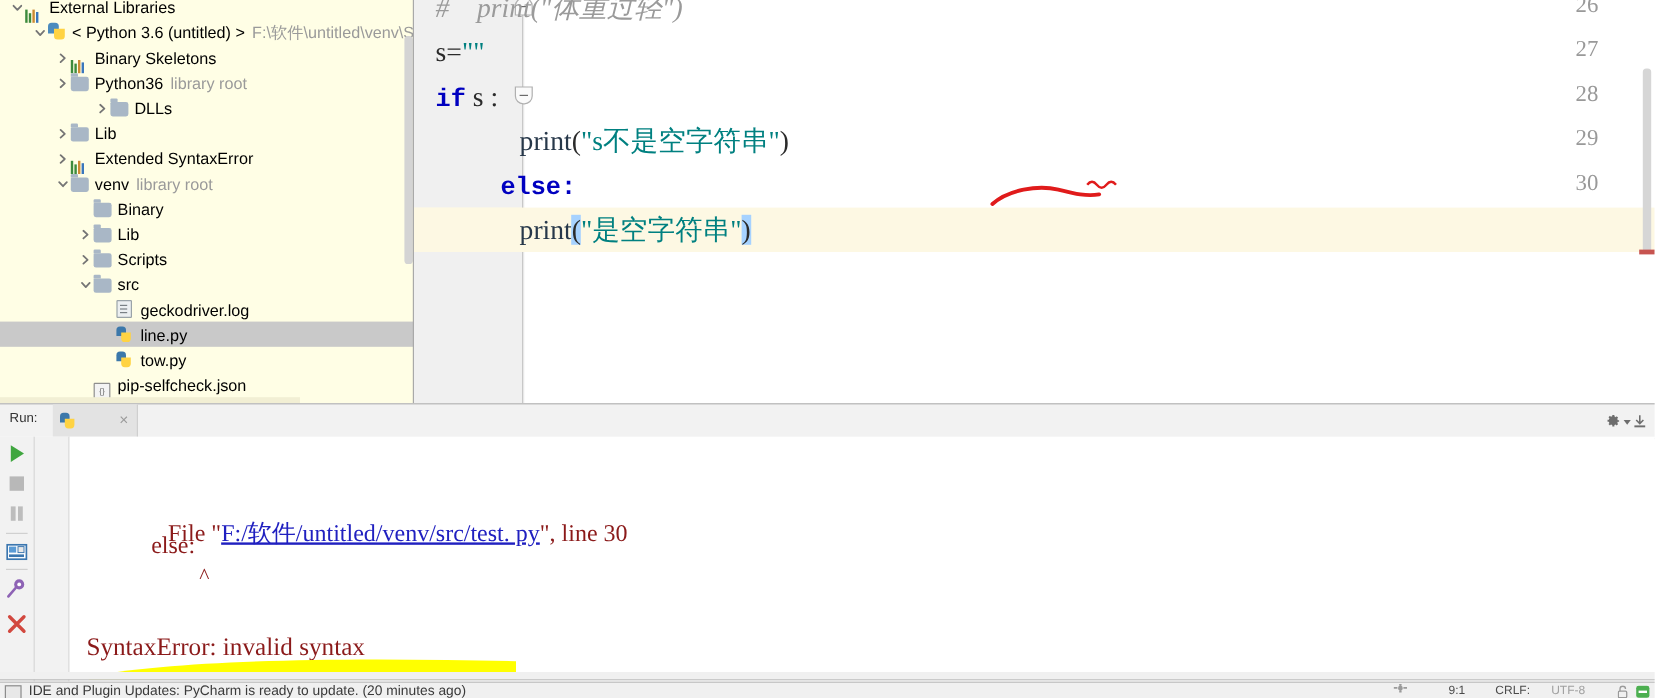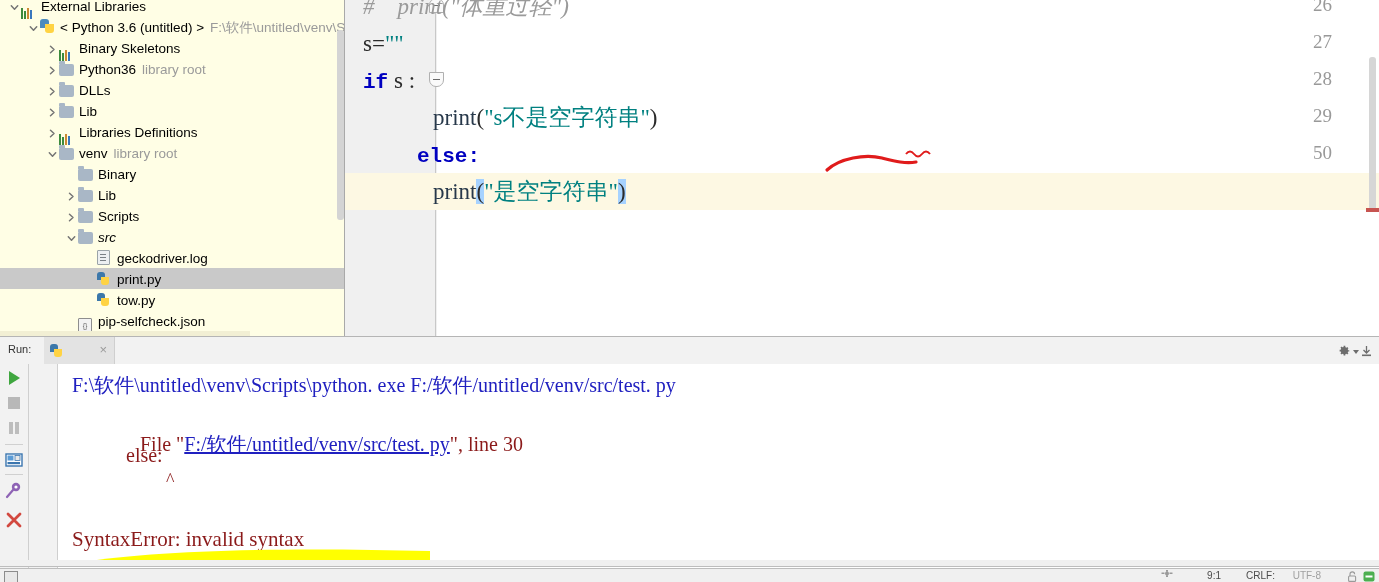--- a/index.html
+++ b/index.html
@@ -169,63 +169,63 @@
             </svg></span><span class="ic"><span class="i-bars"><i style="background: rgb(61, 139, 61); height: 11px;"></i><i style="background: rgb(61, 139, 61); height: 8px;"></i><i style="background: rgb(204, 138, 51); height: 11px;"></i><i style="background: rgb(58, 119, 189); height: 9px;"></i></span></span><span class="lbl">External Libraries</span></div>
         <div class="tree-row" style="position: absolute; top: 16px; left: 0px; right: 0px;"><span style="display: inline-block; width: 27px;"></span><span class="arrow"><svg width="9" height="9" viewBox="0 0 9 9">
               <path d="M1.3 2.8 L4.5 6.2 L7.7 2.8" stroke="#757575" stroke-width="1.5" fill="none" stroke-linecap="round" stroke-linejoin="round"></path>
             </svg></span><span class="ic"><span class="i-pyi"></span></span><span class="lbl">&lt; Python 3.6 (untitled) &gt;</span><span class="lbl dim" style="margin-left: 6px;">F:\软件\untitled\venv\Sc</span></div>
         <div class="tree-row" style="position: absolute; top: 37px; left: 0px; right: 0px;"><span style="display: inline-block; width: 46px;"></span><span class="arrow"><svg width="9" height="9" viewBox="0 0 9 9">
               <path d="M2.5 1.3 L6 4.5 L2.5 7.7" stroke="#757575" stroke-width="1.5" fill="none" stroke-linecap="round" stroke-linejoin="round"></path>
             </svg></span><span class="ic"><span class="i-bars"><i style="background: rgb(61, 139, 61); height: 11px;"></i><i style="background: rgb(61, 139, 61); height: 8px;"></i><i style="background: rgb(204, 138, 51); height: 11px;"></i><i style="background: rgb(58, 119, 189); height: 9px;"></i></span></span><span class="lbl">Binary Skeletons</span></div>
         <div class="tree-row" style="position: absolute; top: 58px; left: 0px; right: 0px;"><span style="display: inline-block; width: 46px;"></span><span class="arrow"><svg width="9" height="9" viewBox="0 0 9 9">
               <path d="M2.5 1.3 L6 4.5 L2.5 7.7" stroke="#757575" stroke-width="1.5" fill="none" stroke-linecap="round" stroke-linejoin="round"></path>
             </svg></span><span class="ic"><span class="i-folder"></span></span><span class="lbl">Python36</span><span class="lbl dim" style="margin-left: 6px;">library root</span></div>
-        <div class="tree-row" style="position: absolute; top: 79px; left: 0px; right: 0px;"><span style="display: inline-block; width: 46px;"></span><span class="arrow"><svg width="9" height="9" viewBox="0 0 9 9">
+        <div class="tree-row" style="position: absolute; top: 79px; left: 0px; right: 0px; padding-left: 33px;"><span style="display: inline-block; width: 46px;"></span><span class="arrow"><svg width="9" height="9" viewBox="0 0 9 9">
               <path d="M2.5 1.3 L6 4.5 L2.5 7.7" stroke="#757575" stroke-width="1.5" fill="none" stroke-linecap="round" stroke-linejoin="round"></path>
             </svg></span><span class="ic"><span class="i-folder"></span></span><span class="lbl">DLLs</span></div>
         <div class="tree-row" style="position: absolute; top: 100px; left: 0px; right: 0px;"><span style="display: inline-block; width: 46px;"></span><span class="arrow"><svg width="9" height="9" viewBox="0 0 9 9">
               <path d="M2.5 1.3 L6 4.5 L2.5 7.7" stroke="#757575" stroke-width="1.5" fill="none" stroke-linecap="round" stroke-linejoin="round"></path>
             </svg></span><span class="ic"><span class="i-folder"></span></span><span class="lbl">Lib</span></div>
         <div class="tree-row" style="position: absolute; top: 121px; left: 0px; right: 0px;"><span style="display: inline-block; width: 46px;"></span><span class="arrow"><svg width="9" height="9" viewBox="0 0 9 9">
               <path d="M2.5 1.3 L6 4.5 L2.5 7.7" stroke="#757575" stroke-width="1.5" fill="none" stroke-linecap="round" stroke-linejoin="round"></path>
-            </svg></span><span class="ic"><span class="i-bars"><i style="background: rgb(61, 139, 61); height: 11px;"></i><i style="background: rgb(61, 139, 61); height: 8px;"></i><i style="background: rgb(204, 138, 51); height: 11px;"></i><i style="background: rgb(58, 119, 189); height: 9px;"></i></span></span><span class="lbl">Libraries Definitions</span></div>
+            </svg></span><span class="ic"><span class="i-bars"><i style="background: rgb(61, 139, 61); height: 11px;"></i><i style="background: rgb(61, 139, 61); height: 8px;"></i><i style="background: rgb(204, 138, 51); height: 11px;"></i><i style="background: rgb(58, 119, 189); height: 9px;"></i></span></span><span class="lbl">Extended SyntaxError</span></div>
         <div class="tree-row" style="position: absolute; top: 142px; left: 0px; right: 0px;"><span style="display: inline-block; width: 46px;"></span><span class="arrow"><svg width="9" height="9" viewBox="0 0 9 9">
               <path d="M1.3 2.8 L4.5 6.2 L7.7 2.8" stroke="#757575" stroke-width="1.5" fill="none" stroke-linecap="round" stroke-linejoin="round"></path>
             </svg></span><span class="ic"><span class="i-folder"></span></span><span class="lbl">venv</span><span class="lbl dim" style="margin-left: 6px;">library root</span></div>
         <div class="tree-row" style="position: absolute; top: 163px; left: 0px; right: 0px;"><span style="display: inline-block; width: 65px;"></span><span class="arrow">&nbsp;</span><span class="ic"><span class="i-folder"></span></span><span class="lbl">Binary</span></div>
         <div class="tree-row" style="position: absolute; top: 184px; left: 0px; right: 0px;"><span style="display: inline-block; width: 65px;"></span><span class="arrow"><svg width="9" height="9" viewBox="0 0 9 9">
               <path d="M2.5 1.3 L6 4.5 L2.5 7.7" stroke="#757575" stroke-width="1.5" fill="none" stroke-linecap="round" stroke-linejoin="round"></path>
             </svg></span><span class="ic"><span class="i-folder"></span></span><span class="lbl">Lib</span></div>
         <div class="tree-row" style="position: absolute; top: 205px; left: 0px; right: 0px;"><span style="display: inline-block; width: 65px;"></span><span class="arrow"><svg width="9" height="9" viewBox="0 0 9 9">
               <path d="M2.5 1.3 L6 4.5 L2.5 7.7" stroke="#757575" stroke-width="1.5" fill="none" stroke-linecap="round" stroke-linejoin="round"></path>
             </svg></span><span class="ic"><span class="i-folder"></span></span><span class="lbl">Scripts</span></div>
-        <div class="tree-row" style="position: absolute; top: 226px; left: 0px; right: 0px; font-style: italic;"><span style="display: inline-block; width: 65px;"></span><span class="arrow"><svg width="9" height="9" viewBox="0 0 9 9">
+        <div class="tree-row" style="position: absolute; top: 226px; left: 0px; right: 0px;"><span style="display: inline-block; width: 65px;"></span><span class="arrow"><svg width="9" height="9" viewBox="0 0 9 9">
               <path d="M1.3 2.8 L4.5 6.2 L7.7 2.8" stroke="#757575" stroke-width="1.5" fill="none" stroke-linecap="round" stroke-linejoin="round"></path>
             </svg></span><span class="ic"><span class="i-folder"></span></span><span class="lbl">src</span></div>
         <div class="tree-row" style="position: absolute; top: 247px; left: 0px; right: 0px;"><span style="display: inline-block; width: 84px;"></span><span class="arrow">&nbsp;</span><span class="ic"><span class="i-file"></span></span><span class="lbl">geckodriver.log</span></div>
-        <div class="tree-row sel" style="position: absolute; top: 268px; left: 0px; right: 0px;"><span style="display: inline-block; width: 84px;"></span><span class="arrow">&nbsp;</span><span class="ic"><span class="i-py"></span></span><span class="lbl">print.py</span></div>
+        <div class="tree-row sel" style="position: absolute; top: 268px; left: 0px; right: 0px;"><span style="display: inline-block; width: 84px;"></span><span class="arrow">&nbsp;</span><span class="ic"><span class="i-py"></span></span><span class="lbl">line.py</span></div>
         <div class="tree-row" style="position: absolute; top: 289px; left: 0px; right: 0px;"><span style="display: inline-block; width: 84px;"></span><span class="arrow">&nbsp;</span><span class="ic"><span class="i-py"></span></span><span class="lbl">tow.py</span></div>
         <div class="tree-row" style="position: absolute; top: 310px; left: 0px; right: 0px;"><span style="display: inline-block; width: 65px;"></span><span class="arrow">&nbsp;</span><span class="ic"><span class="i-json">{}</span></span><span class="lbl">pip-selfcheck.json</span></div>
         <div class="tree-row sel2" style="position: absolute; top: 331px; left: 0px; right: 0px; width: 250px;"><span style="display: inline-block; width: 65px;"></span><span class="arrow">&nbsp;</span><span class="ic"><span class="i-cfg"></span></span><span class="lbl">pyvenv.cfg</span></div>
       </div>
     <div class="tree-scroll"></div>
   </div>
   <div class="tree-divider"></div>
 
   <div class="editor">
     <div class="gutter"></div>
     <div class="gutter-cur" style="top:173px;"></div>
     <div class="fold-rail"></div>
 
     <div id="gutter-nums">
         <div class="gutter-line" style="top: -6px;">26</div>
         <div class="gutter-line" style="top: 31px; font-family: Liberation Serif, serif;">27</div>
         <div class="gutter-line" style="top: 68px;">28</div>
         <div class="gutter-line" style="top: 105px;">29</div>
-        <div class="gutter-line" style="top: 142px;">50</div>
+        <div class="gutter-line" style="top: 142px;">30</div>
         <div class="gutter-line" style="top: 179px;">31</div>
       </div>
     <div id="folds">
         <div class="fold top" style="top: -2px;"></div>
         <div class="fold bottom" style="top: 72px;"></div>
         <div class="fold top" style="top: 183px;"></div>
       </div>
     <div id="code-lines">
         <div class="cline" style="top: -12px;"><span style="display: inline-block; width: 18px;"></span><span class="cmt">#    print("体重过轻")</span></div>
         <div class="cline" style="top: 25px;"><span style="display: inline-block; width: 18px;"></span><span class="ident">s=</span><span class="str">""</span></div>
@@ -344,41 +344,41 @@
           <rect x="4" y="4.5" width="14" height="2.4" fill="#3b76af"></rect>
           <rect x="8.5" y="2.5" width="5" height="2" fill="#3b76af"></rect>
           <path d="M5.5 7.5 L6.8 18.5 H15.2 L16.5 7.5 Z" fill="#5b9bd5"></path>
           <path d="M9 9.5 V16.5 M11 9.5 V16.5 M13 9.5 V16.5" stroke="#ffffff" stroke-width="1"></path>
         </svg>
       </div>
     </div>
     <div class="tb-sep2"></div>
 
     <div class="console">
-      <div class="cl c-blue" style="top:8px;font-size:20px;">F:\软件\untitled\venv\Scripts\python. exe F:/软件/untitled/venv/src/test. py</div>
 
       <div class="cl" style="top:44px;left:42px;font-size:20px;">
         <span class="c-red">File "</span><span class="c-link">F:/软件/untitled/venv/src/test. py</span><span class="c-red">", line 30</span>
       </div>
 
       <div class="cl c-red" style="top:80px;left:68px;font-size:20px;">else:</div>
       <div class="cl c-red" style="top:106px;left:108px;font-size:18px;">^</div>
       <div class="cl c-red" style="top:151px;font-size:21px;margin-top:12px;">SyntaxError: invalid syntax</div>
 
       <svg class="hl-yellow" style="left:14px;top:178px;background:none;" width="360" height="26" viewBox="0 0 360 26">
         <path d="M2 22 C 60 10, 180 6, 300 8 L 358 9 L 358 24 L 2 24 Z" fill="#ffff00"></path>
       </svg>
     </div>
   </div>
 
   <div class="console-bot"></div>
   <div class="run-bottom-line"></div>
 
   <div class="statusbar">
     <div class="status-icon"></div>
+    <div class="status-text">IDE and Plugin Updates: PyCharm is ready to update. (20 minutes ago)</div>
     <div class="st-right" style="right:206px;">
       <svg width="12" height="11" viewBox="0 0 12 11">
           <path fill="#9a9a9a" d="M6 1.5 A2 2 0 1 0 6 5.5 A2 2 0 0 0 6 1.5 z M5 0h2v1.5H5z M5 5.5h2V7H5z M0.5 2.5h3V4h-3z M8.5 2.5h3V4h-3z"></path>
         </svg>
     </div>
     <div class="st-right" style="right:158px;">9:1</div>
     <div class="st-right" style="right:104px;">CRLF⁣:</div>
     <div class="st-right st-dim" style="right:58px;">UTF-8</div>
     <div class="st-right st-dim" style="right:42px;"> </div>
     <div class="st-right" style="right:22px;top:2px;">

